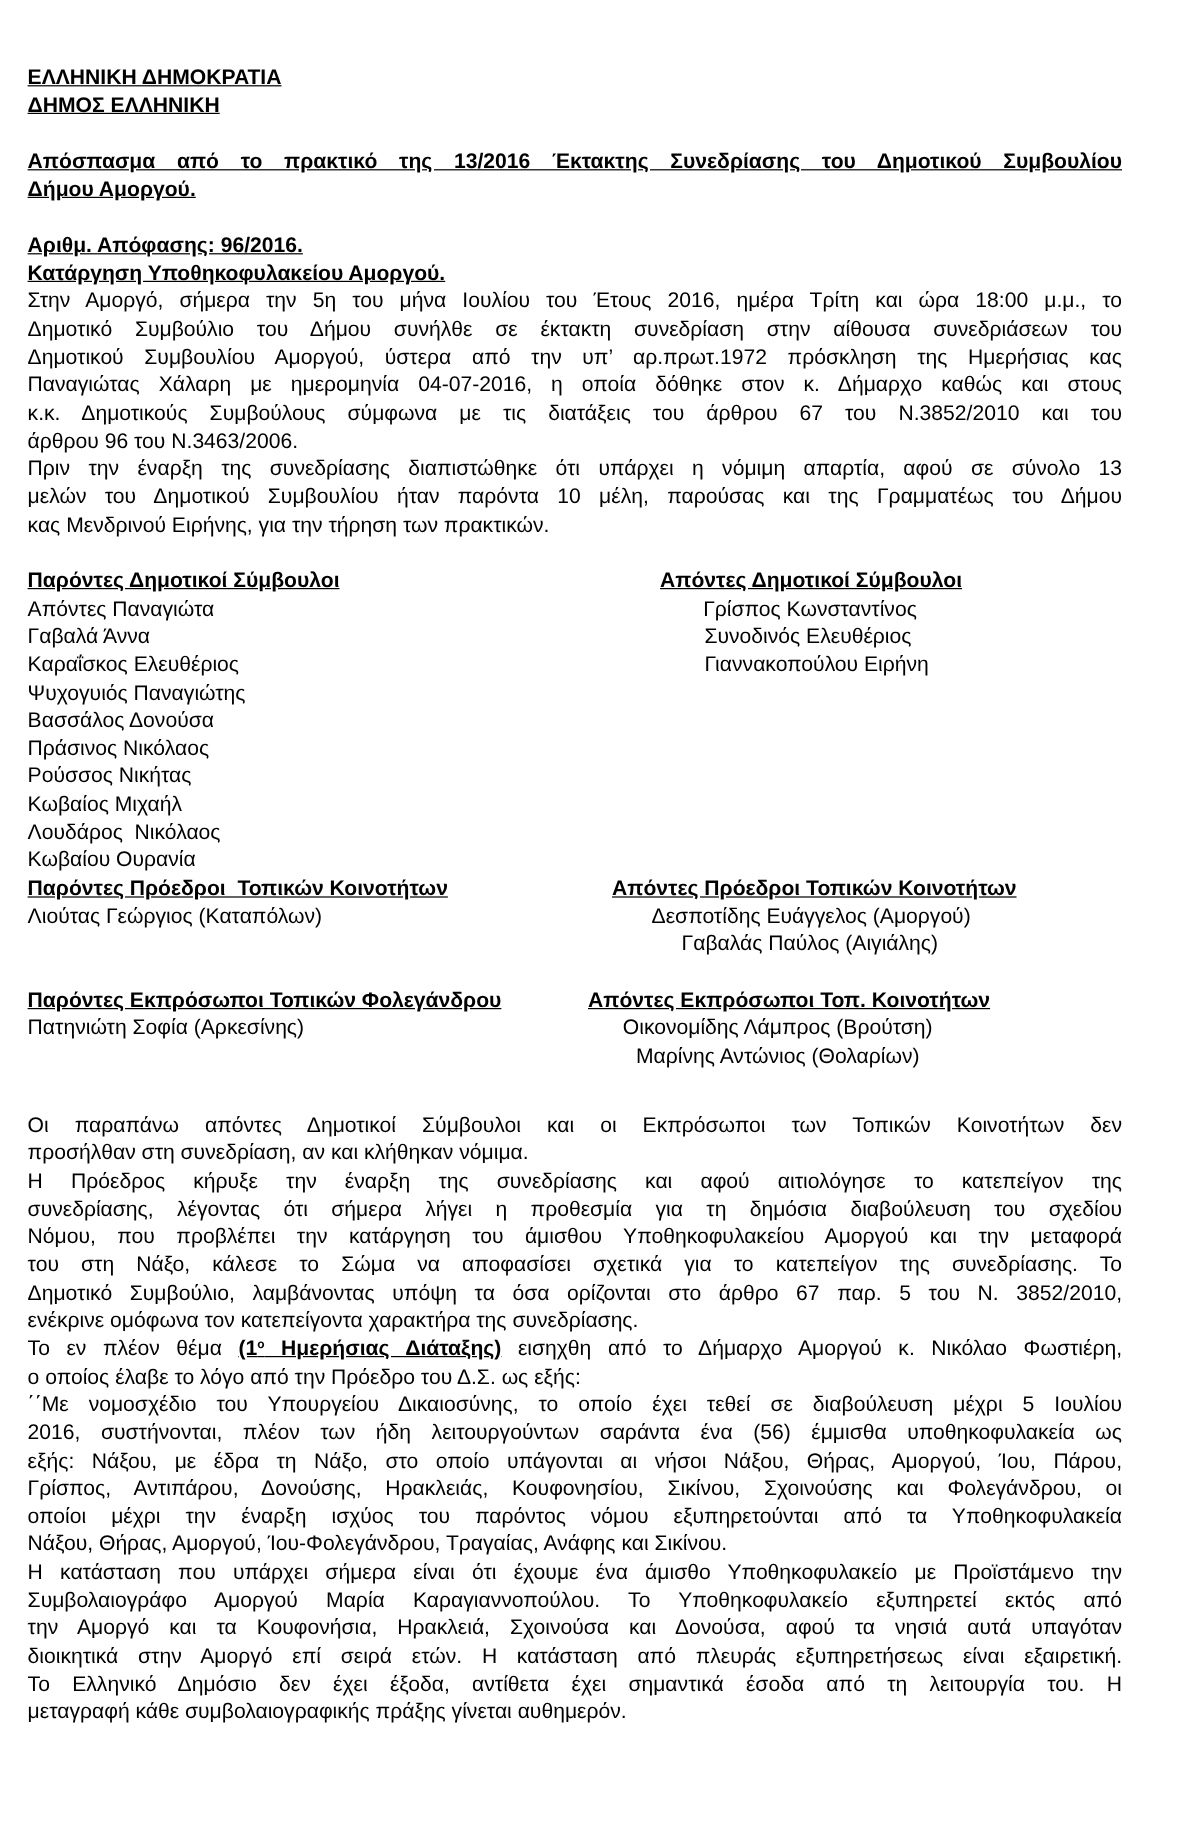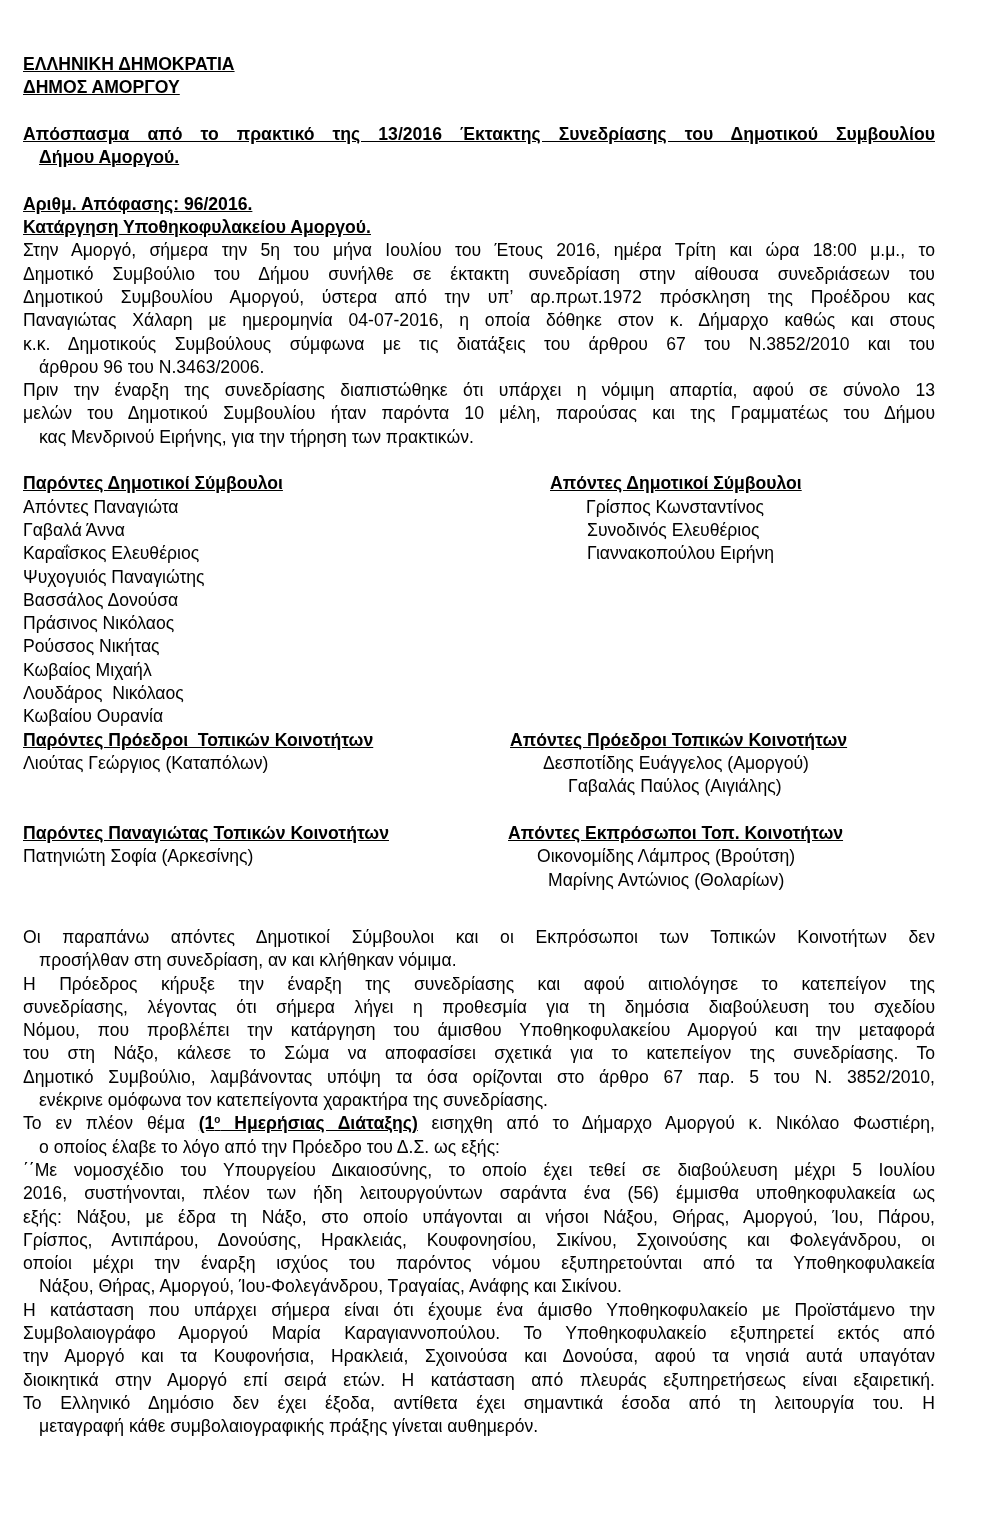--- a/index.html
+++ b/index.html
@@ -10,53 +10,53 @@
       overflow: hidden;
       font-family: "Liberation Sans", sans-serif;
       color: #000000;
       font-size: 17.6px;
       line-height: 23.3px;
     }
     .page { position: absolute; left: 23px; top: 53px; width: 912px; }
     .b { font-weight: bold; text-decoration: underline; }
     .line { display: block; white-space: nowrap; }
     .justline { display: block; text-align: justify; text-align-last: justify; white-space: normal; }
-    .lastline { display: block; text-align: left; margin-left: 16px; }
+    .lastline { display: block; text-align: left; }
     .gap { height: 23.3px; }
     .cols { position: relative; }
     .col-left { position: absolute; left: 0; top: 0; }
     .col-right { position: absolute; top: 0; }
     sup { font-size: 10px; line-height: 0; vertical-align: 6px; }
   </style>
 </head>
 <body>
 
 <div class="page">
 
   <div>
     <span class="line b">ΕΛΛΗΝΙΚΗ ΔΗΜΟΚΡΑΤΙΑ</span>
-    <span class="line b">ΔΗΜΟΣ ΑΜΟΡΓΟΥ</span>
+    <span class="line b">ΔΗΜΟΣ ΕΛΛΗΝΙΚΗ</span>
   </div>
 
   <div class="gap"></div>
 
   <div>
     <span class="justline b">Απόσπασμα από το πρακτικό της 13/2016 Έκτακτης Συνεδρίασης του Δημοτικού Συμβουλίου</span>
     <span class="lastline b">Δήμου Αμοργού.</span>
   </div>
 
   <div class="gap"></div>
 
   <span class="line b">Αριθμ. Απόφασης: 96/2016.</span>
   <span class="line b">Κατάργηση Υποθηκοφυλακείου Αμοργού.</span>
 
   <div>
     <span class="justline">Στην Αμοργό, σήμερα την 5η του μήνα Ιουλίου του Έτους 2016, ημέρα Τρίτη και ώρα 18:00 μ.μ., το</span>
     <span class="justline">Δημοτικό Συμβούλιο του Δήμου συνήλθε σε έκτακτη συνεδρίαση στην αίθουσα συνεδριάσεων του</span>
-    <span class="justline">Δημοτικού Συμβουλίου Αμοργού, ύστερα από την υπ’ αρ.πρωτ.1972 πρόσκληση της Προέδρου κας</span>
+    <span class="justline">Δημοτικού Συμβουλίου Αμοργού, ύστερα από την υπ’ αρ.πρωτ.1972 πρόσκληση της Ημερήσιας κας</span>
     <span class="justline">Παναγιώτας Χάλαρη με ημερομηνία 04-07-2016, η οποία δόθηκε στον κ. Δήμαρχο καθώς και στους</span>
     <span class="justline">κ.κ. Δημοτικούς Συμβούλους σύμφωνα με τις διατάξεις του άρθρου 67 του Ν.3852/2010 και του</span>
     <span class="lastline">άρθρου 96 του Ν.3463/2006.</span>
   </div>
 
   <div>
     <span class="justline">Πριν την έναρξη της συνεδρίασης διαπιστώθηκε ότι υπάρχει η νόμιμη απαρτία, αφού σε σύνολο 13</span>
     <span class="justline">μελών του Δημοτικού Συμβουλίου ήταν παρόντα 10 μέλη, παρούσας και της Γραμματέως του Δήμου</span>
     <span class="lastline">κας Μενδρινού Ειρήνης, για την τήρηση των πρακτικών.</span>
   </div>
@@ -96,24 +96,24 @@
       <span class="line b">Απόντες Πρόεδροι Τοπικών Κοινοτήτων</span>
       <span class="line" style="padding-left:33px;">Δεσποτίδης Ευάγγελος (Αμοργού)</span>
       <span class="line" style="padding-left:58px;">Γαβαλάς Παύλος (Αιγιάλης)</span>
     </div>
   </div>
 
   <div class="gap"></div>
 
   <div class="cols" style="height:70px;">
     <div class="col-left">
-      <span class="line b">Παρόντες Παναγιώτας Τοπικών Κοινοτήτων</span>
+      <span class="line b">Παρόντες Εκπρόσωποι Τοπικών Φολεγάνδρου</span>
       <span class="line">Πατηνιώτη Σοφία (Αρκεσίνης)</span>
     </div>
-    <div class="col-right" style="left:485px;">
+    <div class="col-right" style="left:467px;">
       <span class="line b">Απόντες Εκπρόσωποι Τοπ. Κοινοτήτων</span>
       <span class="line" style="padding-left:29px;">Οικονομίδης Λάμπρος (Βρούτση)</span>
       <span class="line" style="padding-left:40px;">Μαρίνης Αντώνιος (Θολαρίων)</span>
     </div>
   </div>
 
   <div style="height:34px;"></div>
 
   <div>
     <span class="justline">Οι παραπάνω απόντες Δημοτικοί Σύμβουλοι και οι Εκπρόσωποι των Τοπικών Κοινοτήτων δεν</span>

